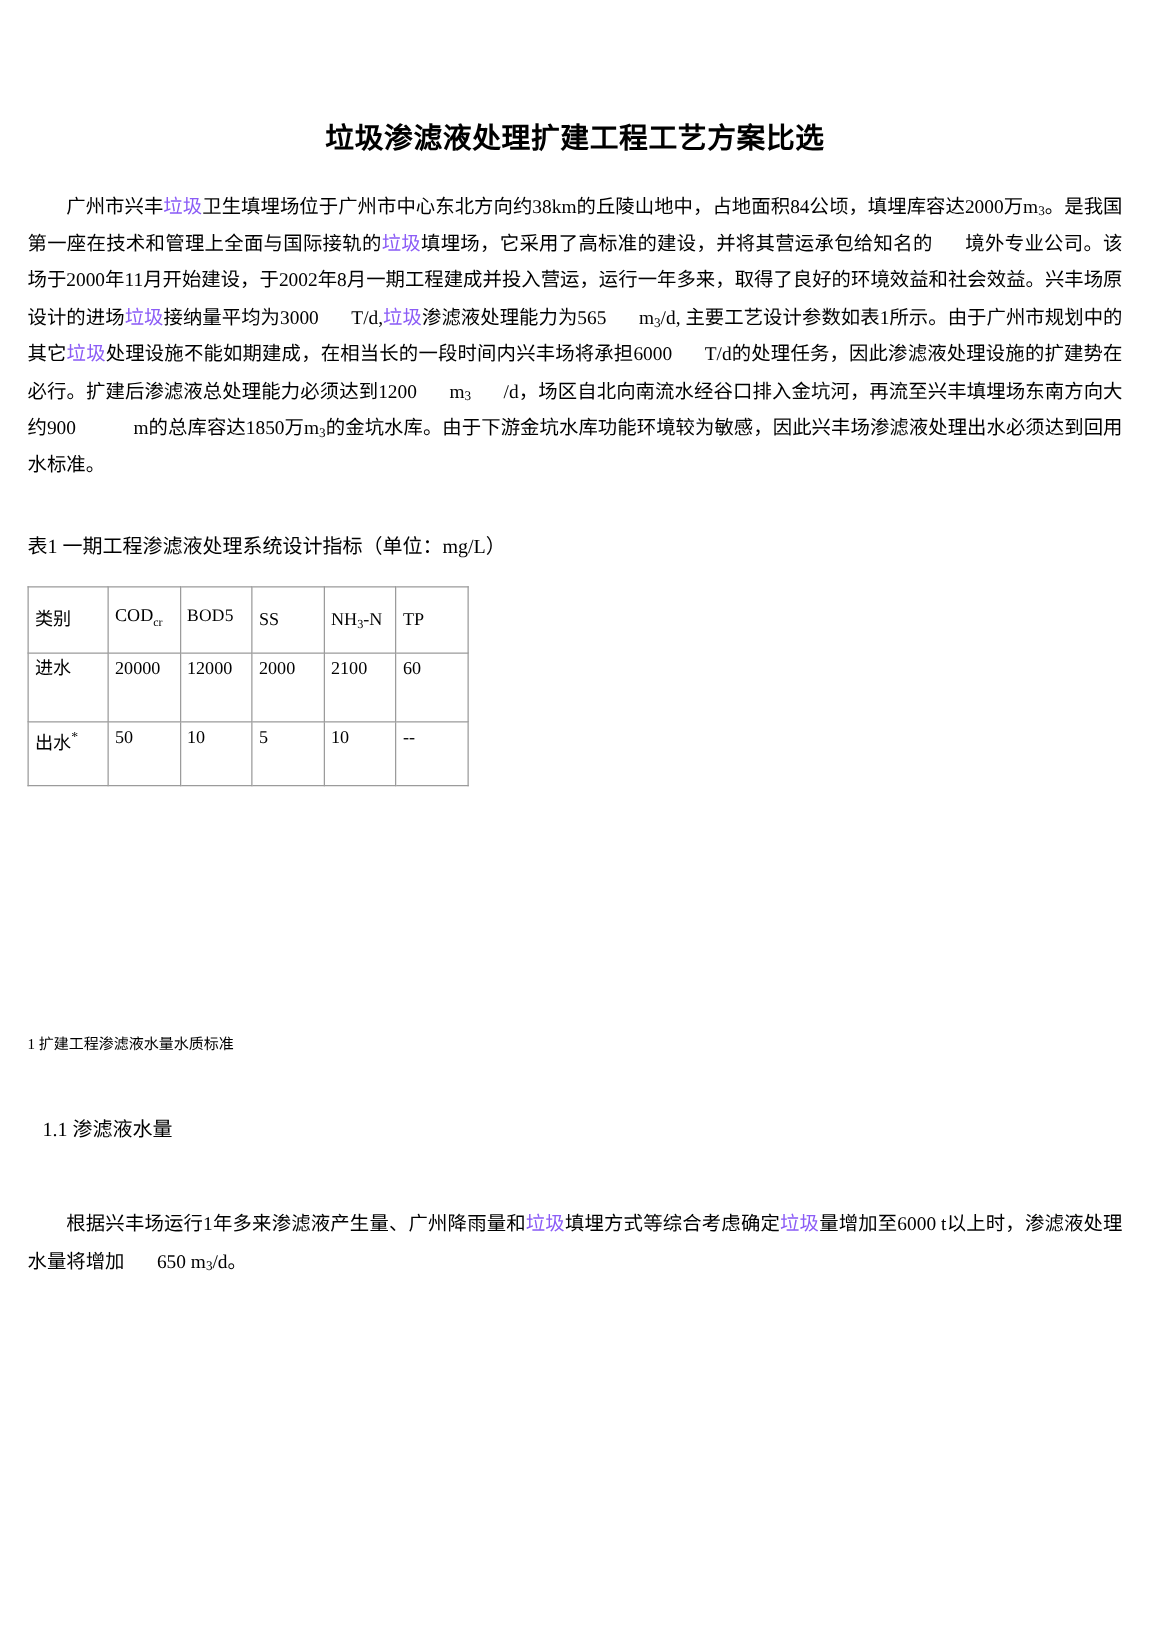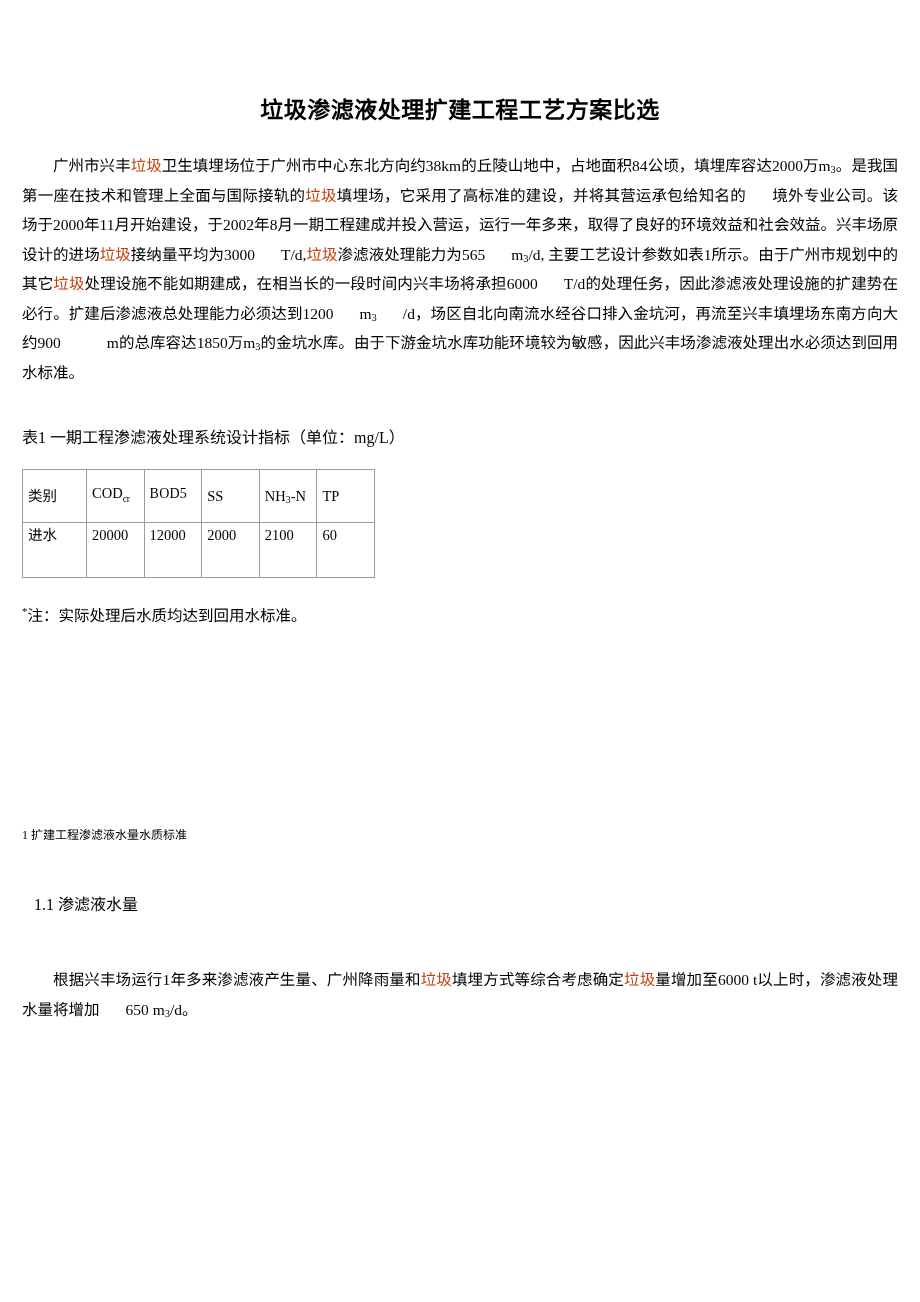--- a/index.html
+++ b/index.html
@@ -40,21 +40,21 @@
     margin: 0;
     padding-top: 33px;
     font-size: 16px;
     line-height: 24px;
   }
   .link {
     color: #2a35c8;
     text-decoration: underline;
   }
   .kw {
-    color: #c2410c;
+    color: #8b5cf6;
     text-decoration: none;
   }
 
   
   .body-p {
     margin: 0;
     font-size: 15.5px;
     line-height: 29.5px;
     text-align: justify;
     text-justify: inter-ideograph;
@@ -196,25 +196,32 @@
           <td class="cell-mid">TP</td>
         </tr>
         <tr class="row-in">
           <td class="cell-mid">进水</td>
           <td class="cell-bot">20000</td>
           <td class="cell-bot">12000</td>
           <td class="cell-bot">2000</td>
           <td class="cell-bot">2100</td>
           <td class="cell-bot">60</td>
         </tr>
+        <tr class="row-out">
+          <td class="cell-mid"><span>出水</span><span class="star">*</span></td>
+          <td class="cell-top">50</td>
+          <td class="cell-bot">10</td>
+          <td class="cell-top">5</td>
+          <td class="cell-bot">10</td>
+          <td class="cell-top">--</td>
+        </tr>
       </tbody>
     </table>
   </div>
 
-  <p class="footnote"><span class="star-lead">*</span><span>注：实际处理后水质均达到回用水标准。</span></p>
 
   <h2 class="h1">1  扩建工程渗滤液水量水质标准</h2>
 
   <h3 class="h2">1.1 渗滤液水量</h3>
 
   <p class="body-p p-tail indent2"><span>根据兴丰场运行1年多来渗滤液产生量、广州降雨量和</span><span class="kw">垃圾</span><span>填埋方式等综合考虑确定</span><span class="kw">垃圾</span><span>量增加至6000 t以上时，渗滤液处理水量将增加</span><span class="gap"></span><span>650 m</span><sub>3</sub><span>/d。</span></p>
 
 </div>
 
 </body></html>

